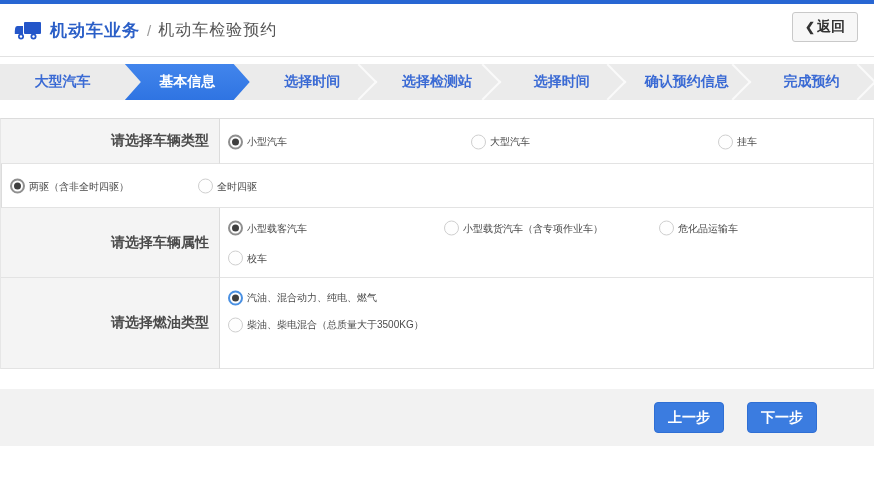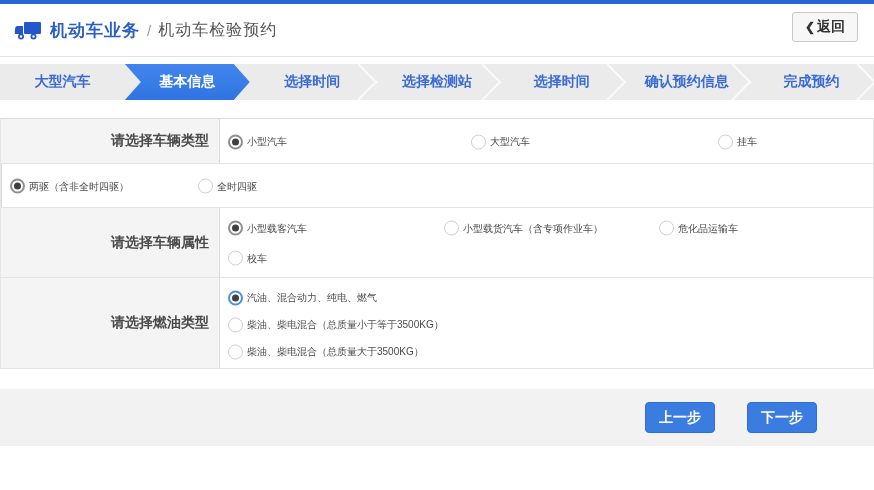--- a/index.html
+++ b/index.html
@@ -84,21 +84,21 @@
   .radio.sel{border:2px solid #8f8f8f;}
   .radio.sel::after{content:'';width:7px;height:7px;border-radius:50%;background:#3f3f3f;}
   .radio.sel.blue{border:2px solid #4a90e2;}
   .opt-label{font-size:10px;color:#4a4a4a;}
 
   
   .foot-gap{height:20px;background:#fff;}
   .foot-band{
     height:57px;background:#f2f2f2;box-sizing:border-box;
     display:flex;justify-content:flex-end;align-items:flex-start;
-    padding-top:13px;padding-right:57px;gap:32px;
+    padding-top:13px;padding-right:57px;gap:23px;
   }
   .nav-btn{
     min-width:55px;height:31px;box-sizing:border-box;border:1px solid #2f6fd4;
     background:#3b7ce0;color:#fff;border-radius:4px;font-size:14px;font-weight:bold;
     padding:0 13px;cursor:pointer;font-family:inherit;
   }
 </style>
 </head>
 <body>
 
@@ -206,26 +206,20 @@
           <div class="value-cell" style="padding-top: 6px;">
             <div class="opt-line" style="height: 27px;">
               <span class="option" style="left: 0px;">
                 <span class="radio sel blue"></span>
                 <span class="opt-label">汽油、混合动力、纯电、燃气</span>
               </span>
             </div>
             <div class="opt-line" style="height: 27px;">
               <span class="option" style="left: 0px;">
                 <span class="radio"></span>
-                <span class="opt-label">柴油、柴电混合（总质量小于等于3500KG）</span>
-              </span>
-            </div>
-            <div class="opt-line" style="height: 27px;">
-              <span class="option" style="left: 0px;">
-                <span class="radio"></span>
                 <span class="opt-label">柴油、柴电混合（总质量大于3500KG）</span>
               </span>
             </div>
           </div>
         </div>
       </div>
 
   </div>
 
   <div class="foot-gap"></div>

